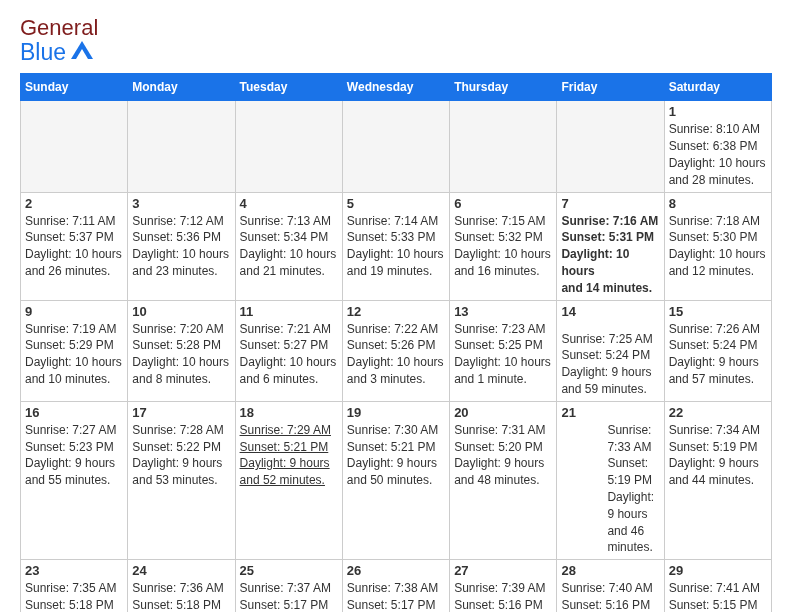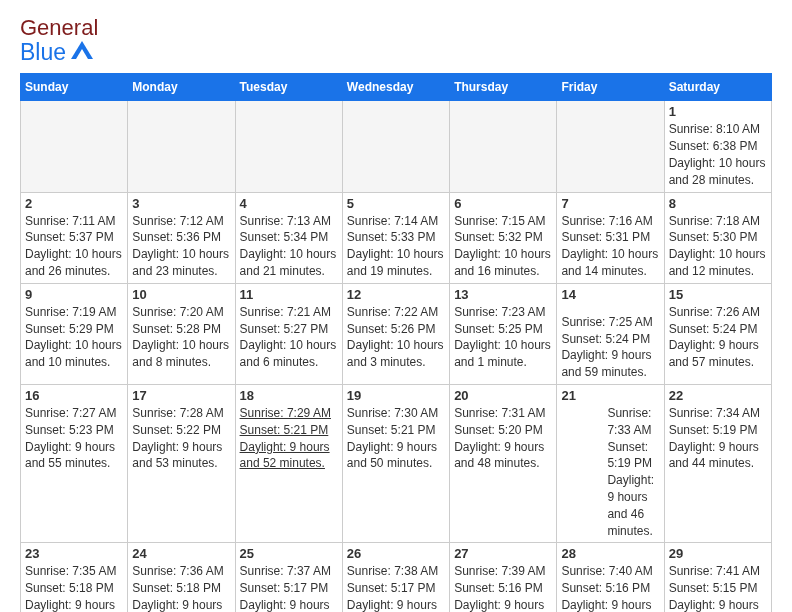--- a/index.html
+++ b/index.html
@@ -160,21 +160,21 @@
           </td>
           <td>
             <span class="day-number">6</span>
             <div class="day-info" style="white-space: pre-line;">Sunrise: 7:15 AM
 Sunset: 5:32 PM
 Daylight: 10 hours
 and 16 minutes.</div>
           </td>
           <td>
             <span class="day-number">7</span>
-            <div class="day-info" style="white-space: pre-line;">Sunrise: 7:16 AM
+            <div class="day-info" style="white-space: pre-line; font-weight: bold;">Sunrise: 7:16 AM
 Sunset: 5:31 PM
 Daylight: 10 hours
 and 14 minutes.</div>
           </td>
           <td>
             <span class="day-number">8</span>
             <div class="day-info" style="white-space: pre-line;">Sunrise: 7:18 AM
 Sunset: 5:30 PM
 Daylight: 10 hours
 and 12 minutes.</div>

